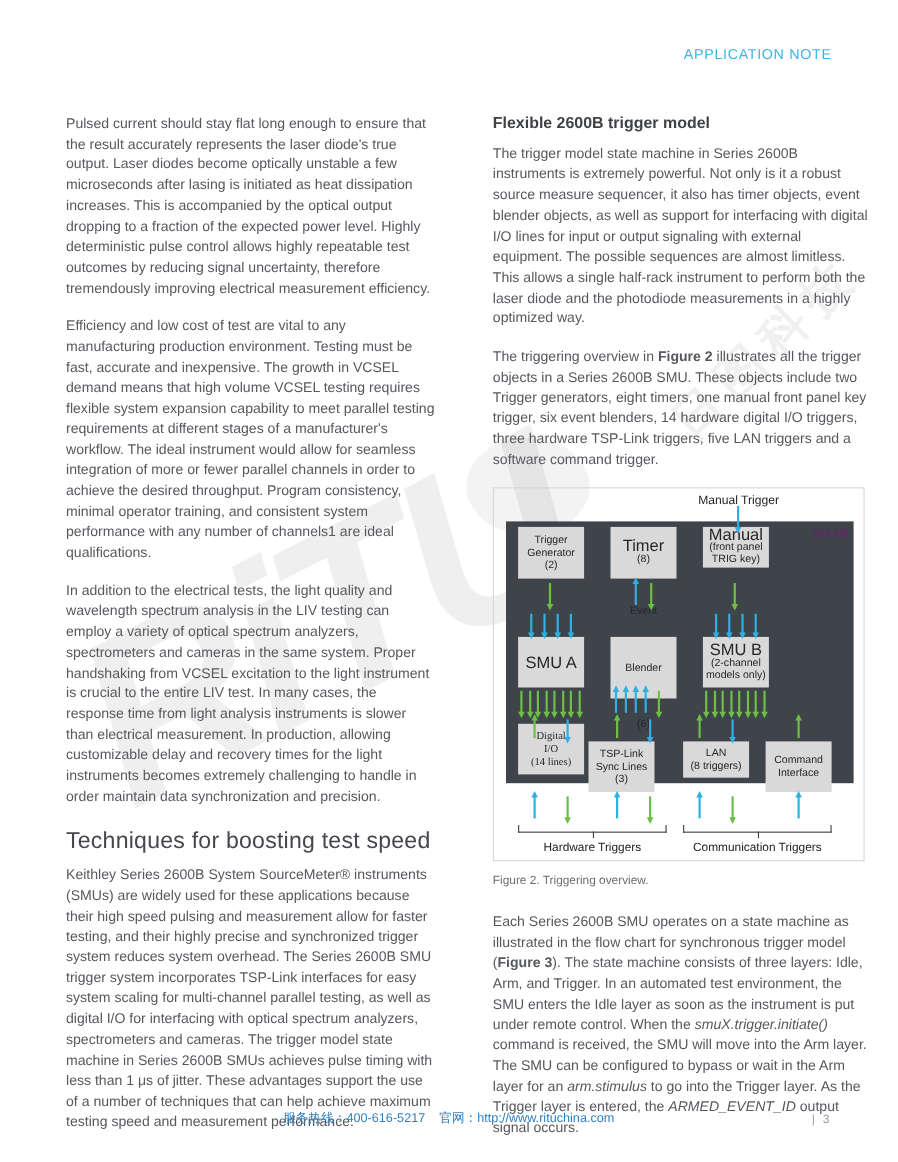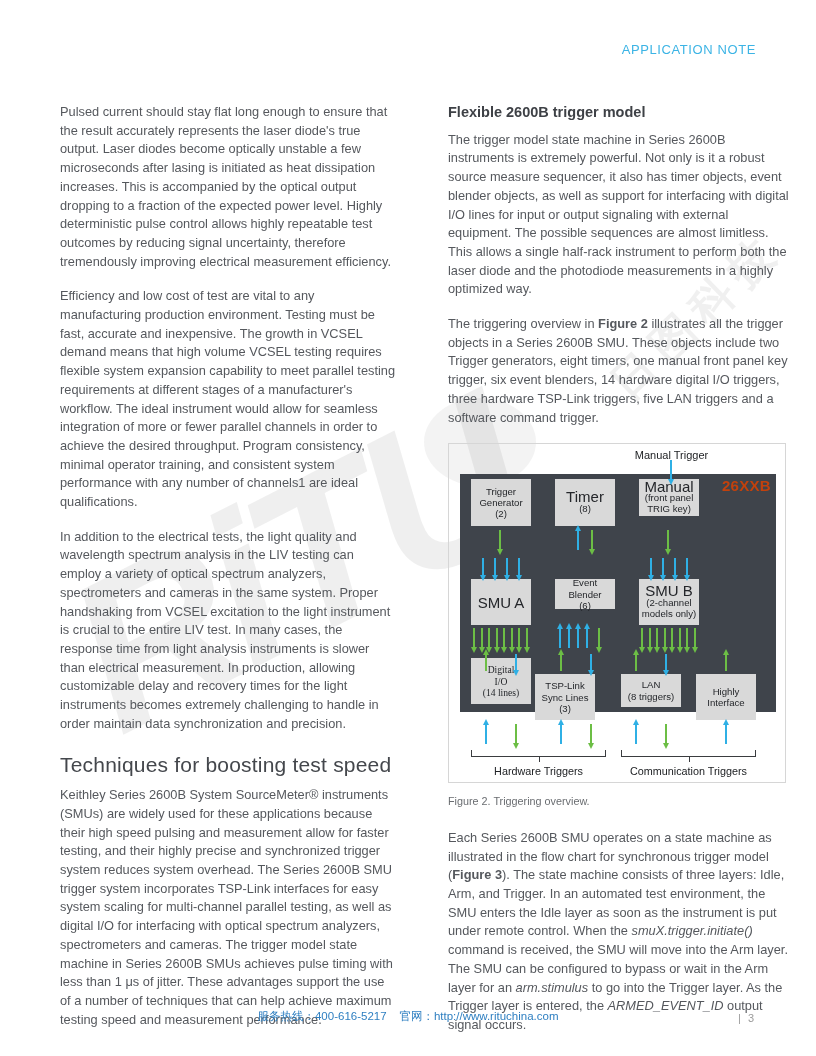--- a/index.html
+++ b/index.html
@@ -28,21 +28,21 @@
   .col p { margin-bottom:16px; }
   .h1 { font-size:21px; font-weight:400; color:#44474c; margin:22px 0 12px 0; letter-spacing:0.2px; }
   .h2 { font-size:14.5px; font-weight:bold; color:#3e4146; margin-bottom:9px; }
   .it { font-style:italic; }
   .bd { font-weight:bold; }
 
   
   .fig-panel { position:relative; width:338px; height:340px; border:1px solid #d6d6d6; margin-top:3px; background:transparent; }
   .fig-ext-label { position:absolute; left:160px; top:2px; width:125px; text-align:center; font-size:11px; color:#1c1e21; }
   .chassis { position:absolute; left:11px; top:30px; width:316px; height:238px; background:#3f444b; }
-  .chassis-label { position:absolute; right:14px; top:33px; font-size:15px; font-weight:bold; color:#c2410c; letter-spacing:0.3px; }
+  .chassis-label { position:absolute; right:14px; top:33px; font-size:10px; font-weight:normal; color:#701a75; letter-spacing:0.3px; }
   .fbox { position:absolute; width:60px; background:#d9d9d9; display:flex; flex-direction:column; align-items:center;
           justify-content:center; text-align:center; font-size:9.6px; line-height:11.3px; color:#24262a; }
   .fbox .big { font-size:15px; }
   .arw { position:absolute; width:2px; }
   .arw.g { background:#6cbe45; color:#6cbe45; }
   .arw.b { background:#2fb0e5; color:#2fb0e5; }
   .arw::after { content:""; position:absolute; left:-2.5px; width:0; height:0;
                 border-left:3.5px solid transparent; border-right:3.5px solid transparent; }
   .arw.d::after { bottom:-5px; border-top:6px solid; }
   .arw.u::after { top:-5px; border-bottom:6px solid; }
@@ -99,21 +99,21 @@
         </div>
         <div class="fbox" style="left:190px;top:35px;height:37px;">
           <div class="big">Manual</div>
           <div>(front panel</div>
           <div>TRIG key)</div>
         </div>
 
         <div class="fbox" style="left:22px;top:135px;height:46px;">
           <div class="big">SMU A</div>
         </div>
-        <div class="fbox" style="left:106px;top:135px;height:30px;">
+        <div class="fbox" style="left:106px;top:135px;height:56px;gap:40px;">
           <div>Event</div>
           <div>Blender</div>
           <div>(6)</div>
         </div>
         <div class="fbox" style="left:190px;top:135px;height:46px;">
           <div class="big">SMU B</div>
           <div>(2-channel</div>
           <div>models only)</div>
         </div>
 
@@ -125,21 +125,21 @@
         <div class="fbox" style="left:86px;top:230px;height:46px;text-align:center;">
           <div>TSP-Link</div>
           <div>Sync Lines</div>
           <div>(3)</div>
         </div>
         <div class="fbox" style="left:172px;top:230px;height:33px;">
           <div>LAN</div>
           <div>(8 triggers)</div>
         </div>
         <div class="fbox" style="left:247px;top:230px;height:46px;">
-          <div>Highly</div>
+          <div>Command</div>
           <div>Interface</div>
         </div>
 
         <div class="brk" style="left:22px;"></div>
         <div class="brk" style="left:172px;"></div>
         <div class="grp" style="left:22px;">Hardware Triggers</div>
         <div class="grp" style="left:172px;">Communication Triggers</div>
       <div class="arw d b" style="left: 221px; top: 16px; height: 20px;"></div>
           <div class="arw d g" style="left: 50px; top: 86px; height: 20px;"></div>
           <div class="arw u b" style="left: 128px; top: 86px; height: 20px;"></div>

